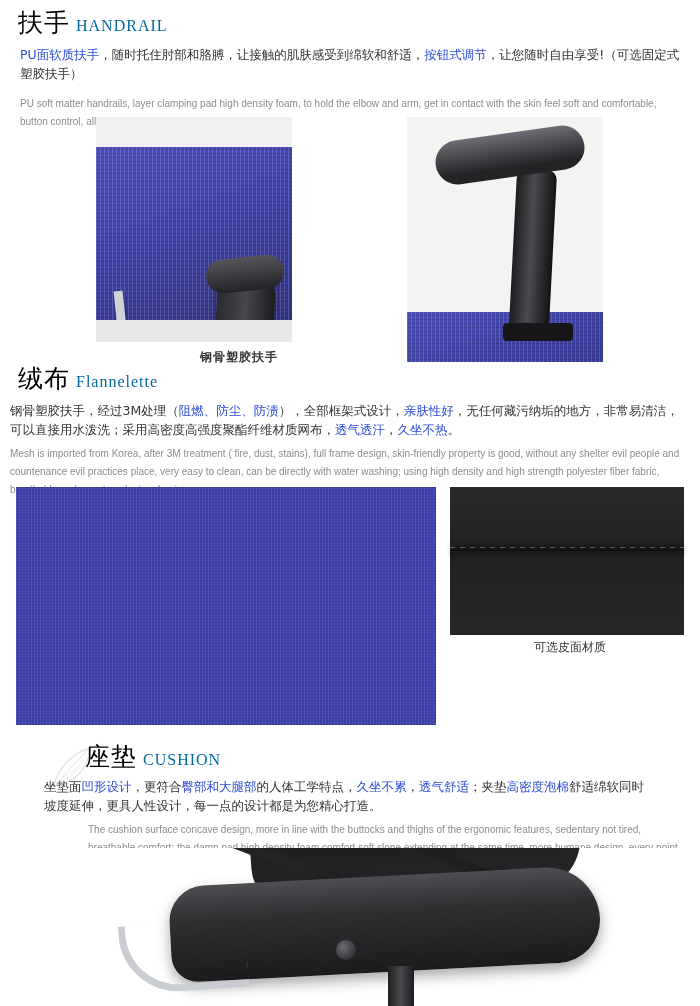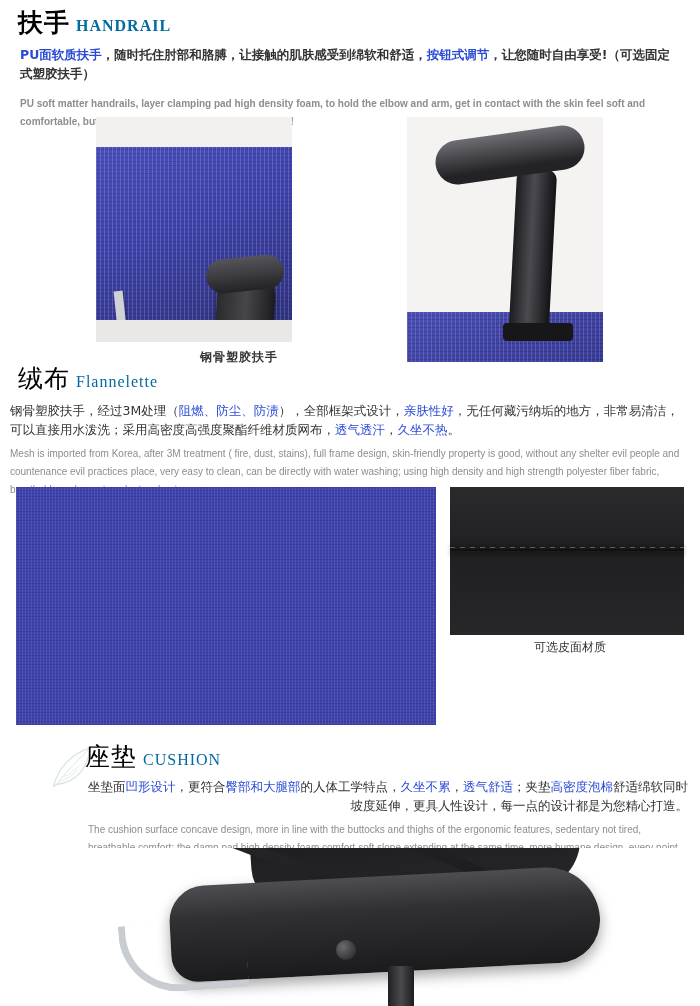--- a/index.html
+++ b/index.html
@@ -47,21 +47,20 @@
     line-height: 18px;
     color: #8d8d8d;
     font-family: "Liberation Sans", sans-serif;
   }
 
   
   #sec-handrail {
     position: absolute;
     left: 0; top: 0;
     width: 700px;
-    font-weight: bold;
   }
   #sec-handrail .sec-title {
     margin: 6px 0 0 18px;
   }
   #sec-handrail .cn-body {
     margin: 6px 0 12px 20px;
     width: 660px;
   }
   #sec-handrail .en-body {
     margin: 6px 0 0 20px;
@@ -227,23 +226,22 @@
   
   #sec-cushion {
     position: absolute;
     left: 0; top: 740px;
     width: 700px;
   }
   #sec-cushion .sec-title {
     margin-left: 85px;
   }
   #sec-cushion .cn-body {
-    margin: 4px 0 0 88px;
+    margin: 4px 0 0 44px;
     width: 600px;
-    text-align: right;
   }
   #sec-cushion .en-body {
     margin: 6px 0 0 88px;
     width: 600px;
   }
   #watermark-leaf {
     position: absolute;
     left: 48px; top: 744px;
     width: 46px; height: 46px;
     opacity: .35;

